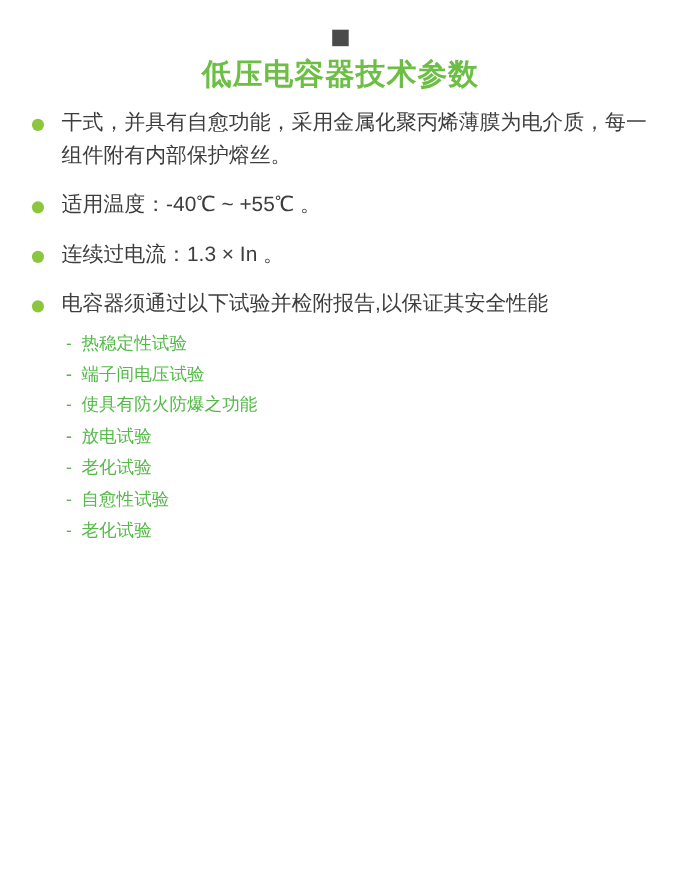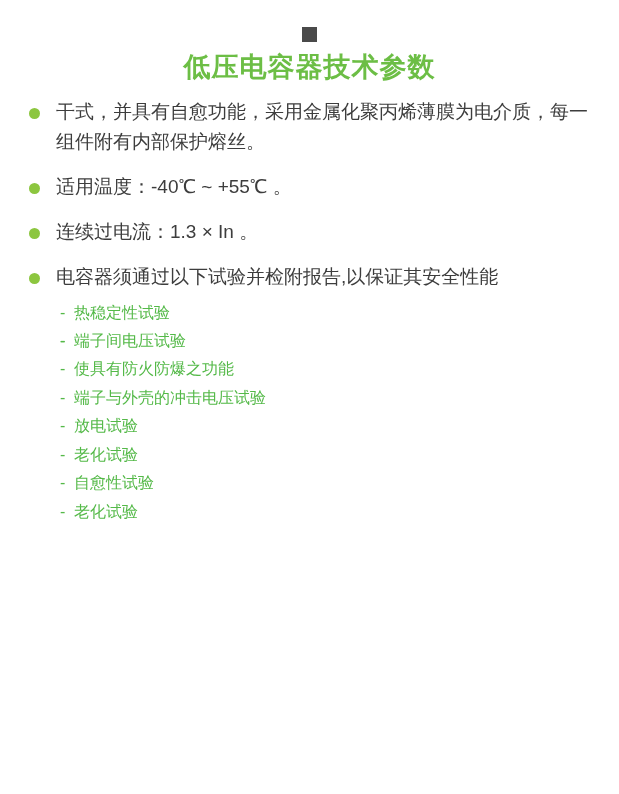--- a/index.html
+++ b/index.html
@@ -128,21 +128,20 @@
         <li>
           <span class="dash">-</span>
           <span>端子间电压试验</span>
         </li>
         <li>
           <span class="dash">-</span>
           <span>使具有防火防爆之功能</span>
         </li>
         <li>
           <span class="dash">-</span>
-          <span>端子与外壳的冲击电压试验</span>
         </li>
         <li>
           <span class="dash">-</span>
           <span>放电试验</span>
         </li>
         <li>
           <span class="dash">-</span>
           <span>老化试验</span>
         </li>
         <li>

